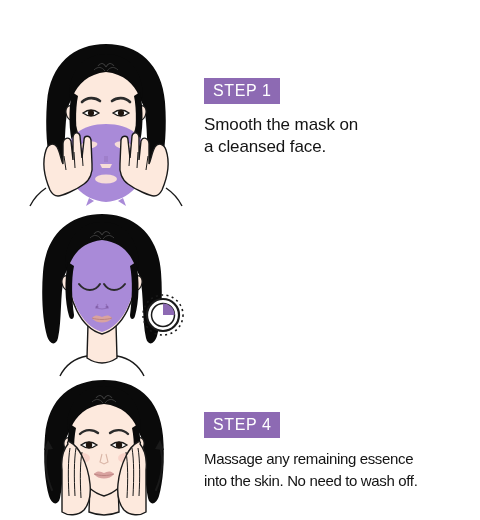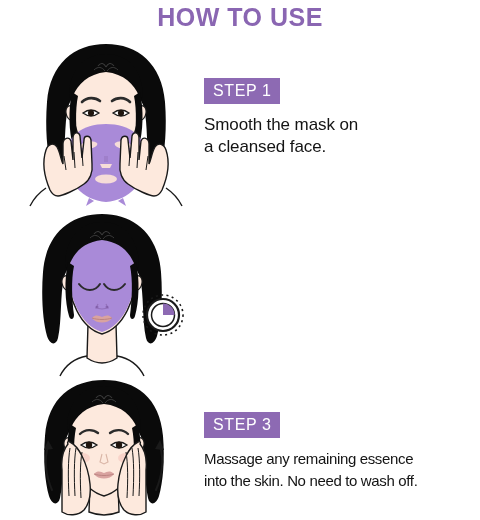--- a/index.html
+++ b/index.html
@@ -85,21 +85,20 @@
     white-space: pre-line;
     letter-spacing: -0.1px;
   }
   #row3 .step-desc { font-size: 15px; letter-spacing: -0.35px; }
 </style>
 </head>
 <body>
 
 <div id="page">
 
-  <div class="page-title">HOW TO USE</div>
 
   <div class="step-row" id="row1">
 
     <div class="illustration">
       <svg width="180" height="170" viewBox="0 0 180 170" xmlns="http://www.w3.org/2000/svg">
         <g>
 
           <path d="M90 4 C58 4 34 24 31 62 C29 88 31 112 35 126 C38 135 44 136 46 128 C50 110 48 84 52 68 C56 52 70 44 90 44 C110 44 124 52 128 68 C132 84 130 110 134 128 C136 136 142 135 145 126 C149 112 151 88 149 62 C146 24 122 4 90 4 Z" fill="#0a0a0a"></path>
 
           <path d="M76 118 L76 150 Q90 158 104 150 L104 118 Z" fill="#fde9dd" stroke="#1a1a1a" stroke-width="1.4"></path>
@@ -280,19 +279,19 @@
           </g>
           <g>
             <path d="M140 112 C146 98 148 82 144 68" stroke="#1a1a1a" stroke-width="2" fill="none" stroke-linecap="round"></path>
             <path d="M144 62 L139 71 L148 72 Z" fill="#1a1a1a"></path>
           </g>
         </g>
       </svg>
     </div>
 
     <div class="step-text-block">
-      <div class="step-badge">STEP 3</div>
+      <div class="step-badge">STEP 4</div>
       <div class="step-desc">Massage any remaining essence
 into the skin. No need to wash off.</div>
     </div>
   </div>
 
 </div>
 
 </body></html>

